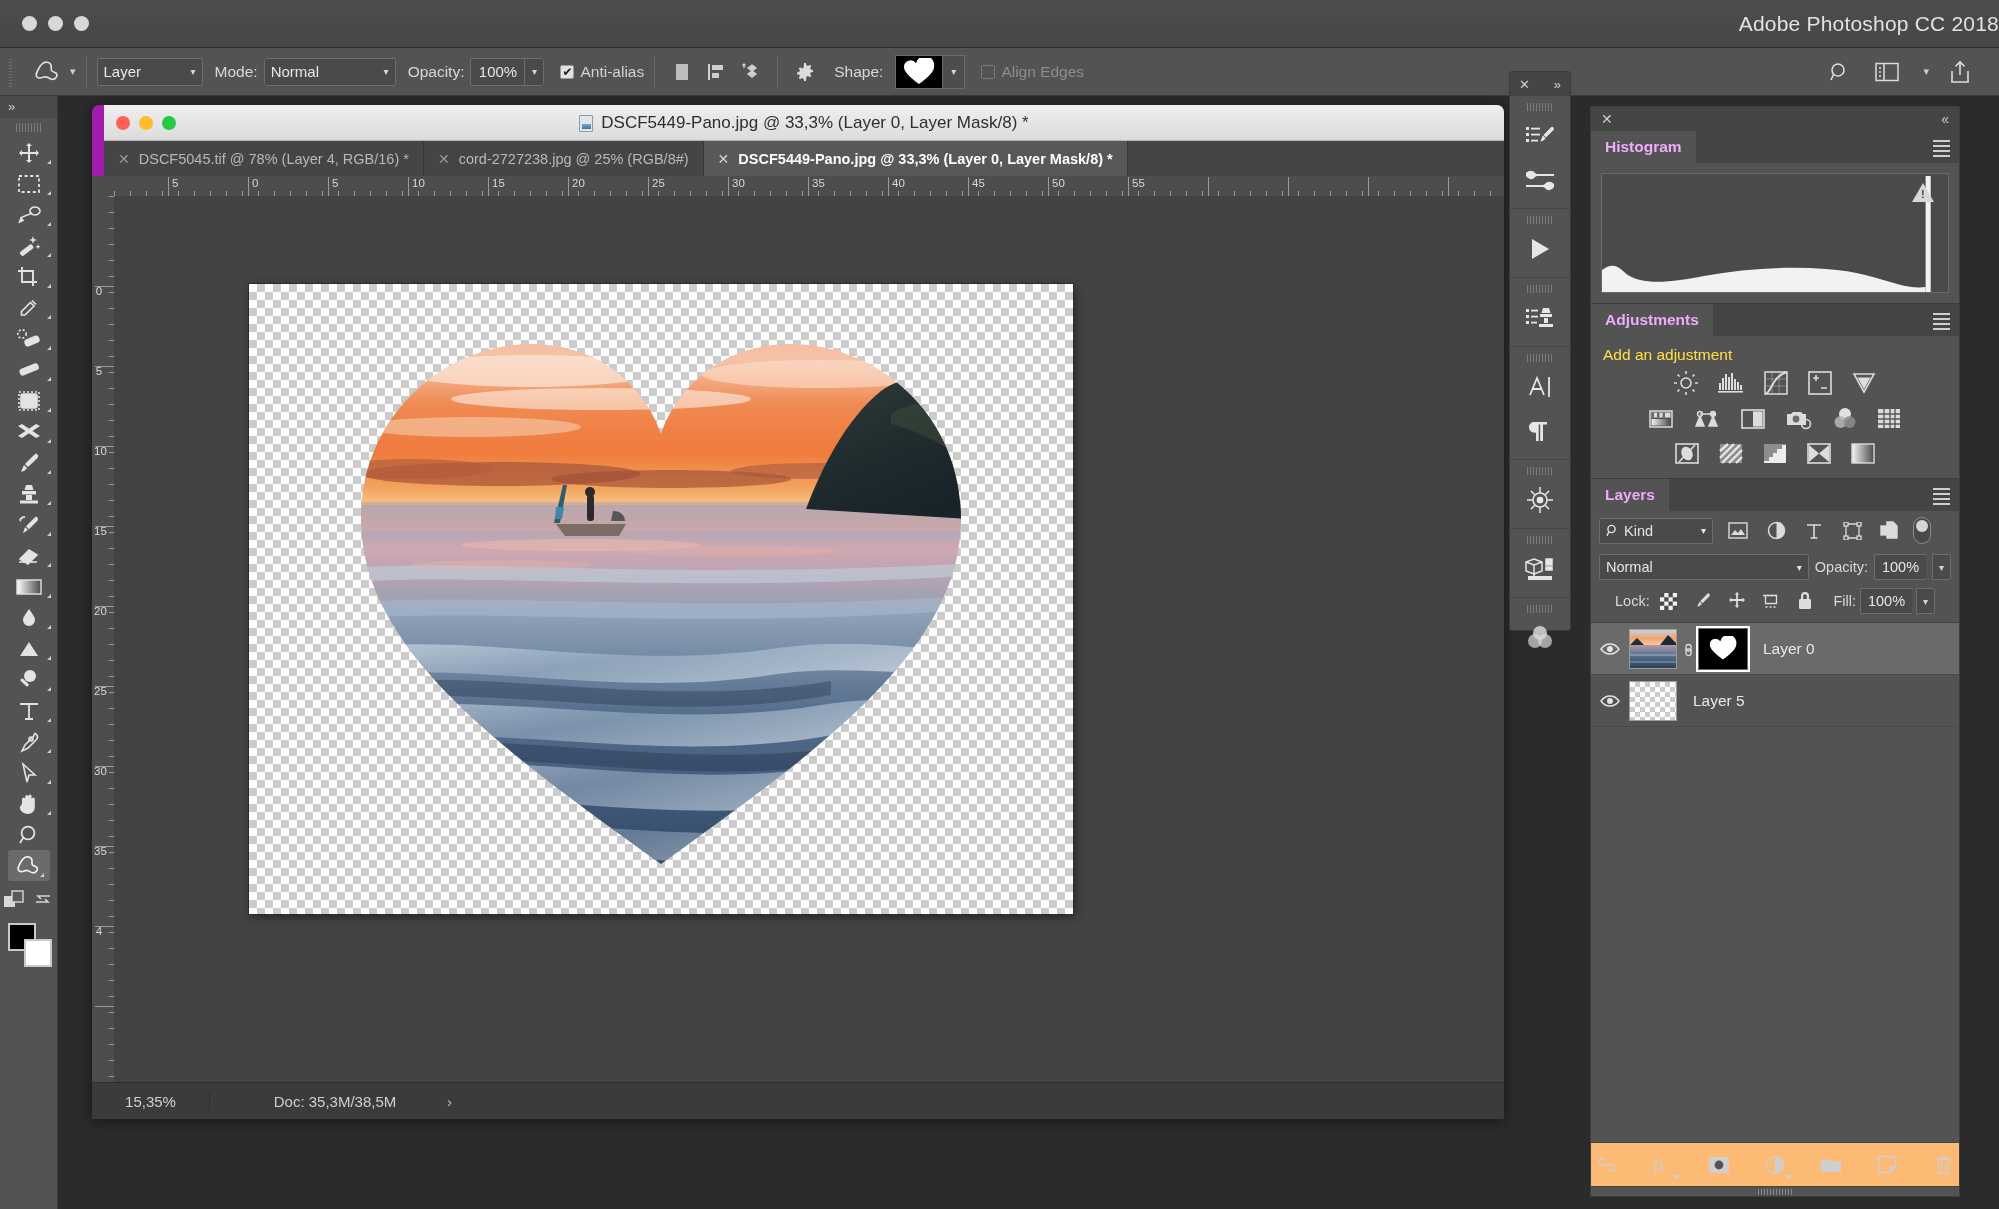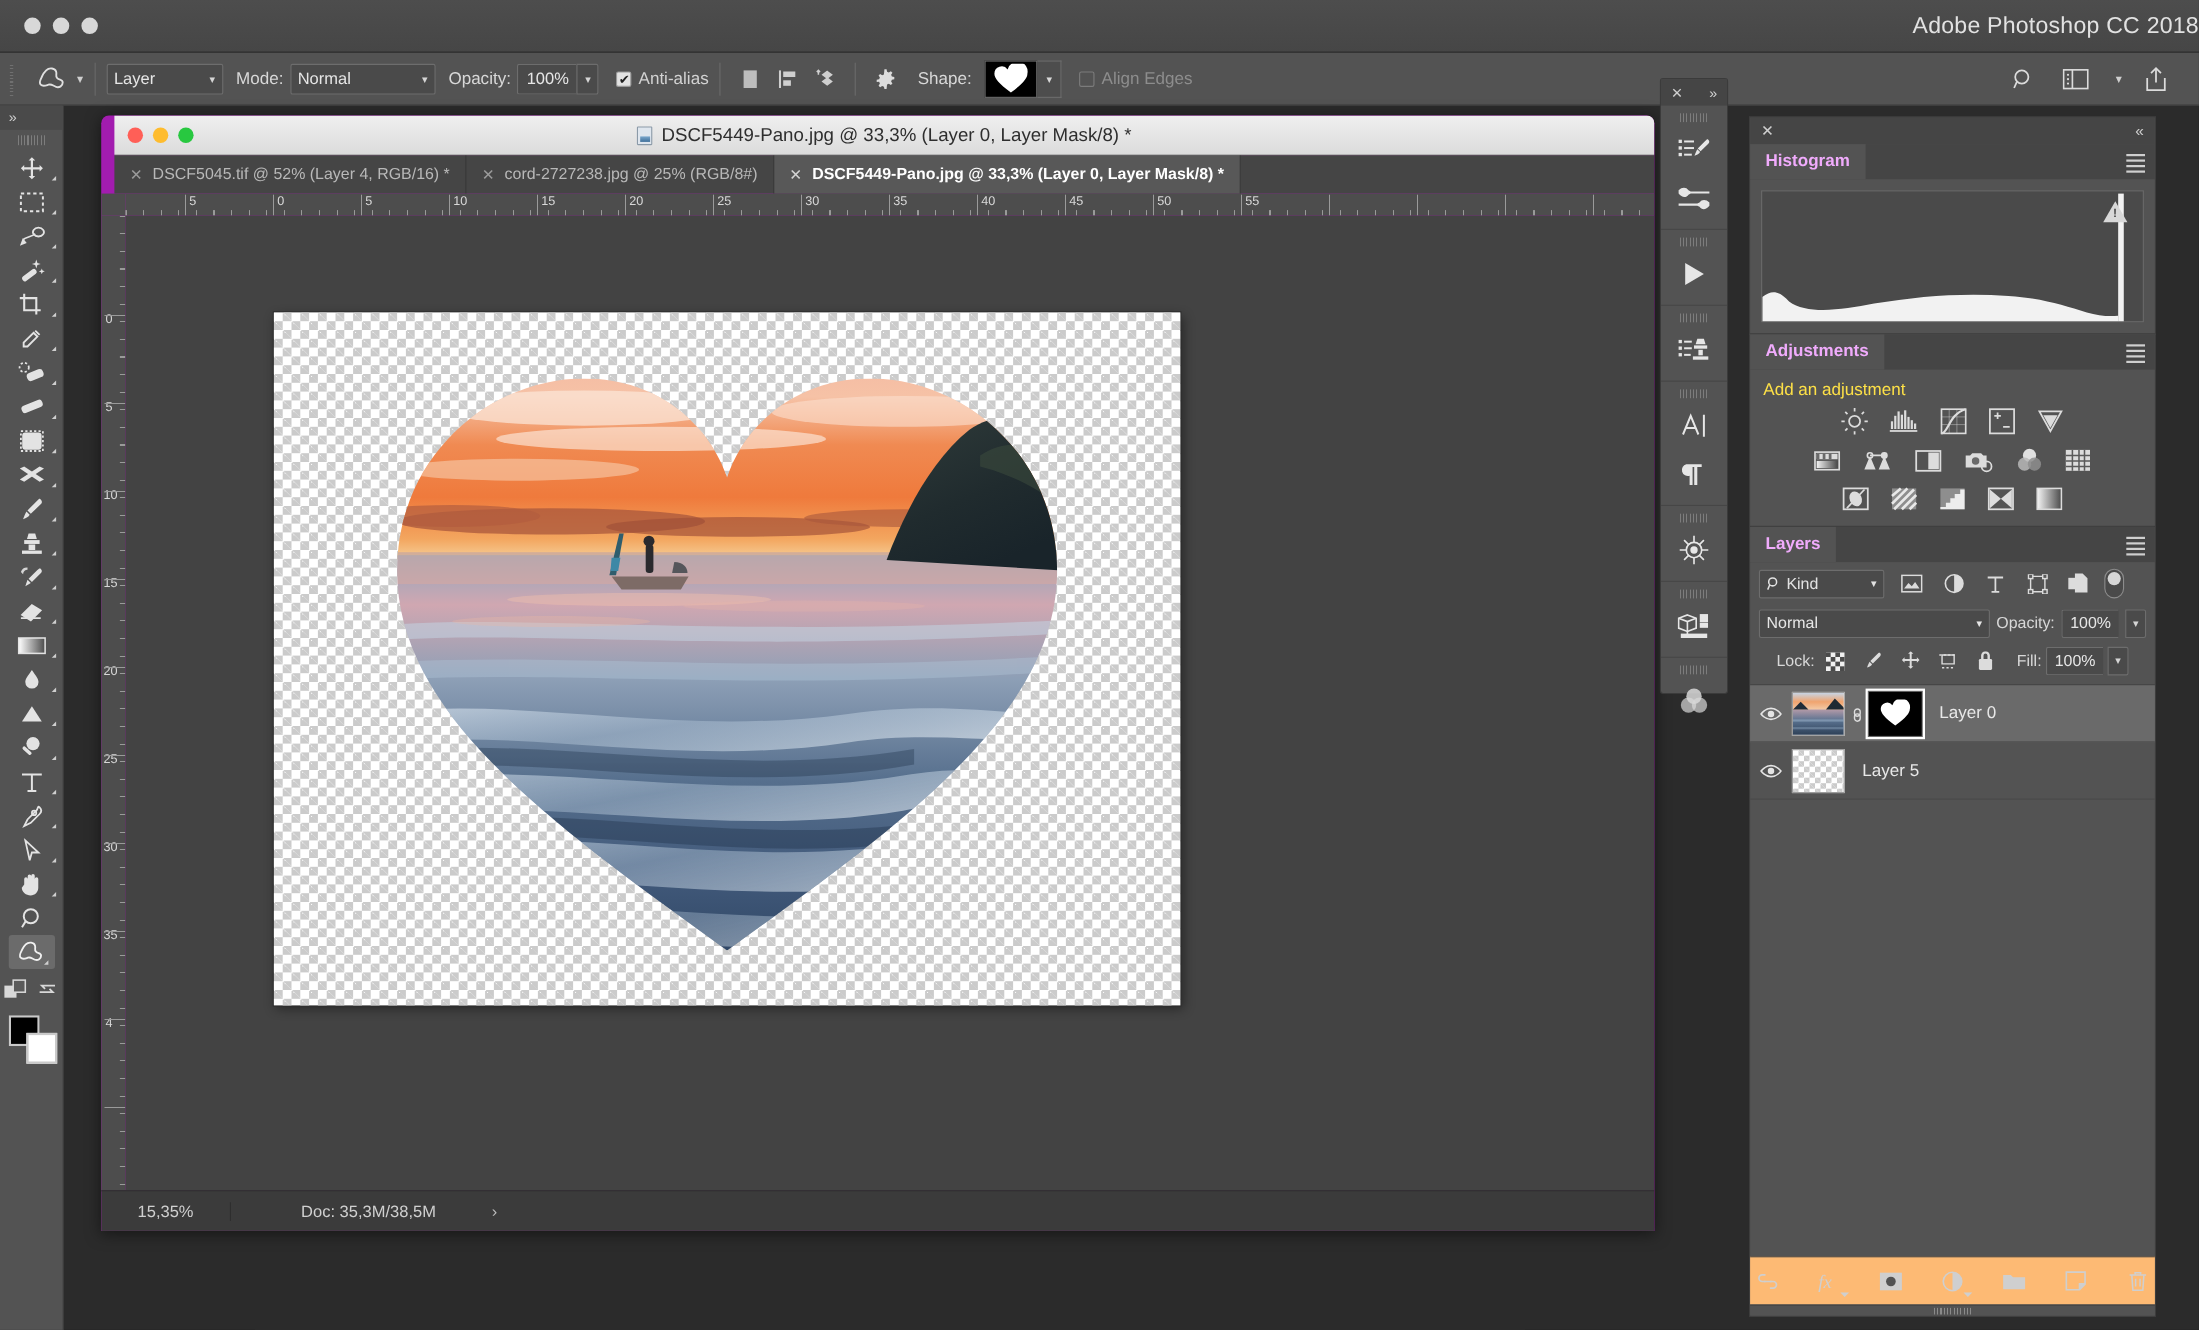--- a/index.html
+++ b/index.html
@@ -560,21 +560,21 @@
       </div>
       <div class="doc-title">
         <span class="fi"></span>
         <span>DSCF5449-Pano.jpg @ 33,3% (Layer 0, Layer Mask/8) *</span>
       </div>
     </div>
 
     <div class="tabbar">
       <div class="tab">
         <span class="x">✕</span>
-        <span>DSCF5045.tif @ 52% (Layer 4, RGB/16) *</span>
+        <span>DSCF5045.tif @ 78% (Layer 4, RGB/16) *</span>
       </div>
       <div class="tab">
         <span class="x">✕</span>
         <span>cord-2727238.jpg @ 25% (RGB/8#)</span>
       </div>
       <div class="tab active">
         <span class="x">✕</span>
         <span>DSCF5449-Pano.jpg @ 33,3% (Layer 0, Layer Mask/8) *</span>
       </div>
     </div>

